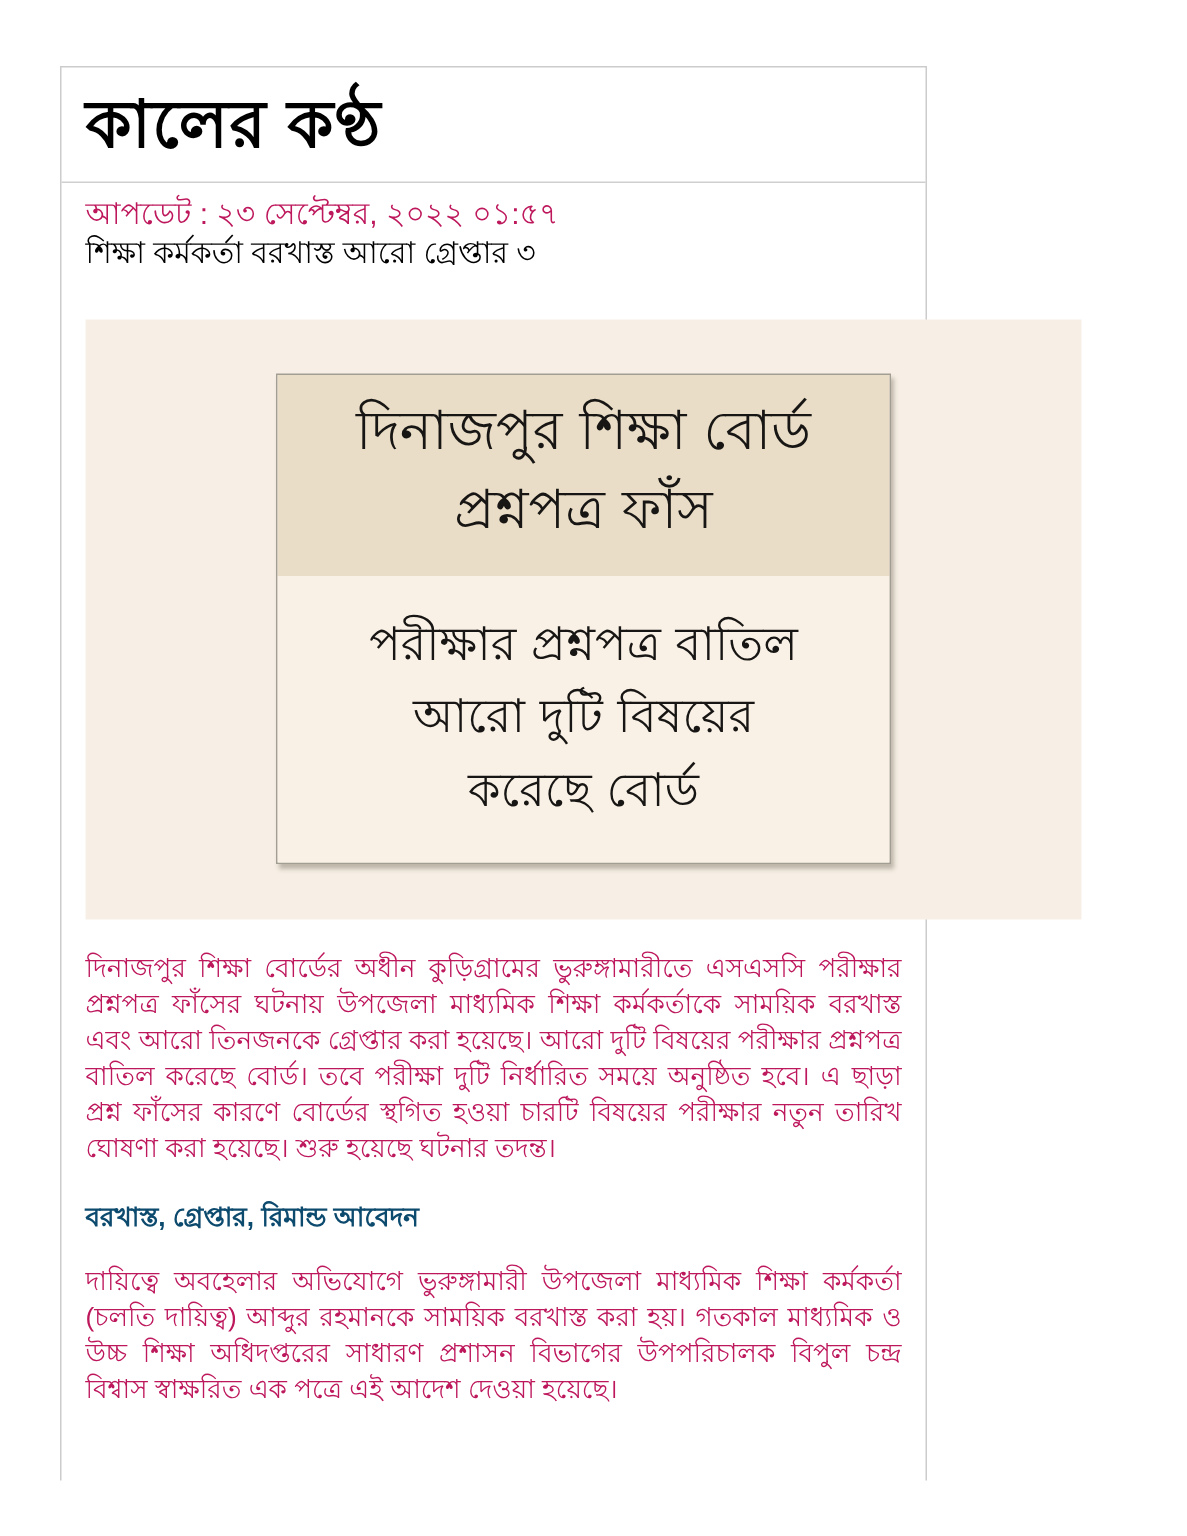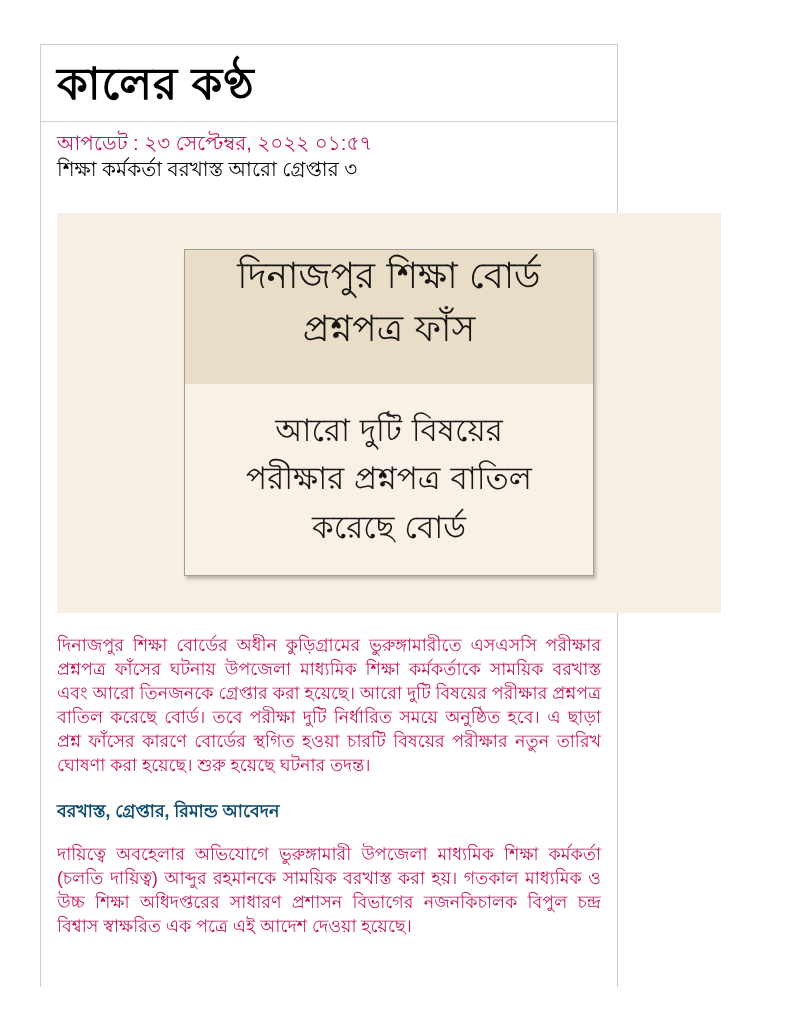--- a/index.html
+++ b/index.html
@@ -57,20 +57,21 @@
     width: 410px;
     height: 327px;
     border: 1px solid #a39e93;
     box-shadow: 2px 3px 3px rgba(120,110,95,0.45);
     overflow: hidden;
     text-align: center;
   }
   .quote-top {
     background: #e9ddc7;
     height: 134px;
+    padding-top: 12px;
     font-family: "DejaVu Serif", "Liberation Serif", serif;
     font-size: 36px;
     line-height: 1.45;
     color: #181614;
     white-space: nowrap;
   }
   .quote-bottom {
     background: #f9f1e6;
     height: 193px;
     padding-top: 22px;
@@ -110,27 +111,27 @@
 
   <h1 class="headline">শিক্ষা কর্মকর্তা বরখাস্ত আরো গ্রেপ্তার ৩</h1>
 
   <div class="figure">
     <div class="quote-card">
       <div class="quote-top">
         <div>দিনাজপুর শিক্ষা বোর্ড</div>
         <div>প্রশ্নপত্র ফাঁস</div>
       </div>
       <div class="quote-bottom">
+        <div>পরীক্ষার প্রশ্নপত্র বাতিল</div>
         <div>আরো দুটি বিষয়ের</div>
-        <div>পরীক্ষার প্রশ্নপত্র বাতিল</div>
         <div>করেছে বোর্ড</div>
       </div>
     </div>
   </div>
 
   <p class="body-text first">দিনাজপুর শিক্ষা বোর্ডের অধীন কুড়িগ্রামের ভুরুঙ্গামারীতে এসএসসি পরীক্ষার প্রশ্নপত্র ফাঁসের ঘটনায় উপজেলা মাধ্যমিক শিক্ষা কর্মকর্তাকে সাময়িক বরখাস্ত এবং আরো তিনজনকে গ্রেপ্তার করা হয়েছে। আরো দুটি বিষয়ের পরীক্ষার প্রশ্নপত্র বাতিল করেছে বোর্ড। তবে পরীক্ষা দুটি নির্ধারিত সময়ে অনুষ্ঠিত হবে। এ ছাড়া প্রশ্ন ফাঁসের কারণে বোর্ডের স্থগিত হওয়া চারটি বিষয়ের পরীক্ষার নতুন তারিখ ঘোষণা করা হয়েছে। শুরু হয়েছে ঘটনার তদন্ত।</p>
 
 
   <h2 class="subheading">বরখাস্ত, গ্রেপ্তার, রিমান্ড আবেদন</h2>
 
-  <p class="body-text">দায়িত্বে অবহেলার অভিযোগে ভুরুঙ্গামারী উপজেলা মাধ্যমিক শিক্ষা কর্মকর্তা (চলতি দায়িত্ব) আব্দুর রহমানকে সাময়িক বরখাস্ত করা হয়। গতকাল মাধ্যমিক ও উচ্চ শিক্ষা অধিদপ্তরের সাধারণ প্রশাসন বিভাগের নজনকিচালক বিপুল চন্দ্র বিশ্বাস স্বাক্ষরিত এক পত্রে এই আদেশ দেওয়া হয়েছে।</p>
+  <p class="body-text">দায়িত্বে অবহেলার অভিযোগে ভুরুঙ্গামারী উপজেলা মাধ্যমিক শিক্ষা কর্মকর্তা (চলতি দায়িত্ব) আব্দুর রহমানকে সাময়িক বরখাস্ত করা হয়। গতকাল মাধ্যমিক ও উচ্চ শিক্ষা অধিদপ্তরের সাধারণ প্রশাসন বিভাগের উপপরিচালক বিপুল চন্দ্র বিশ্বাস স্বাক্ষরিত এক পত্রে এই আদেশ দেওয়া হয়েছে।</p>
 
 </div>
 
 </body></html>

